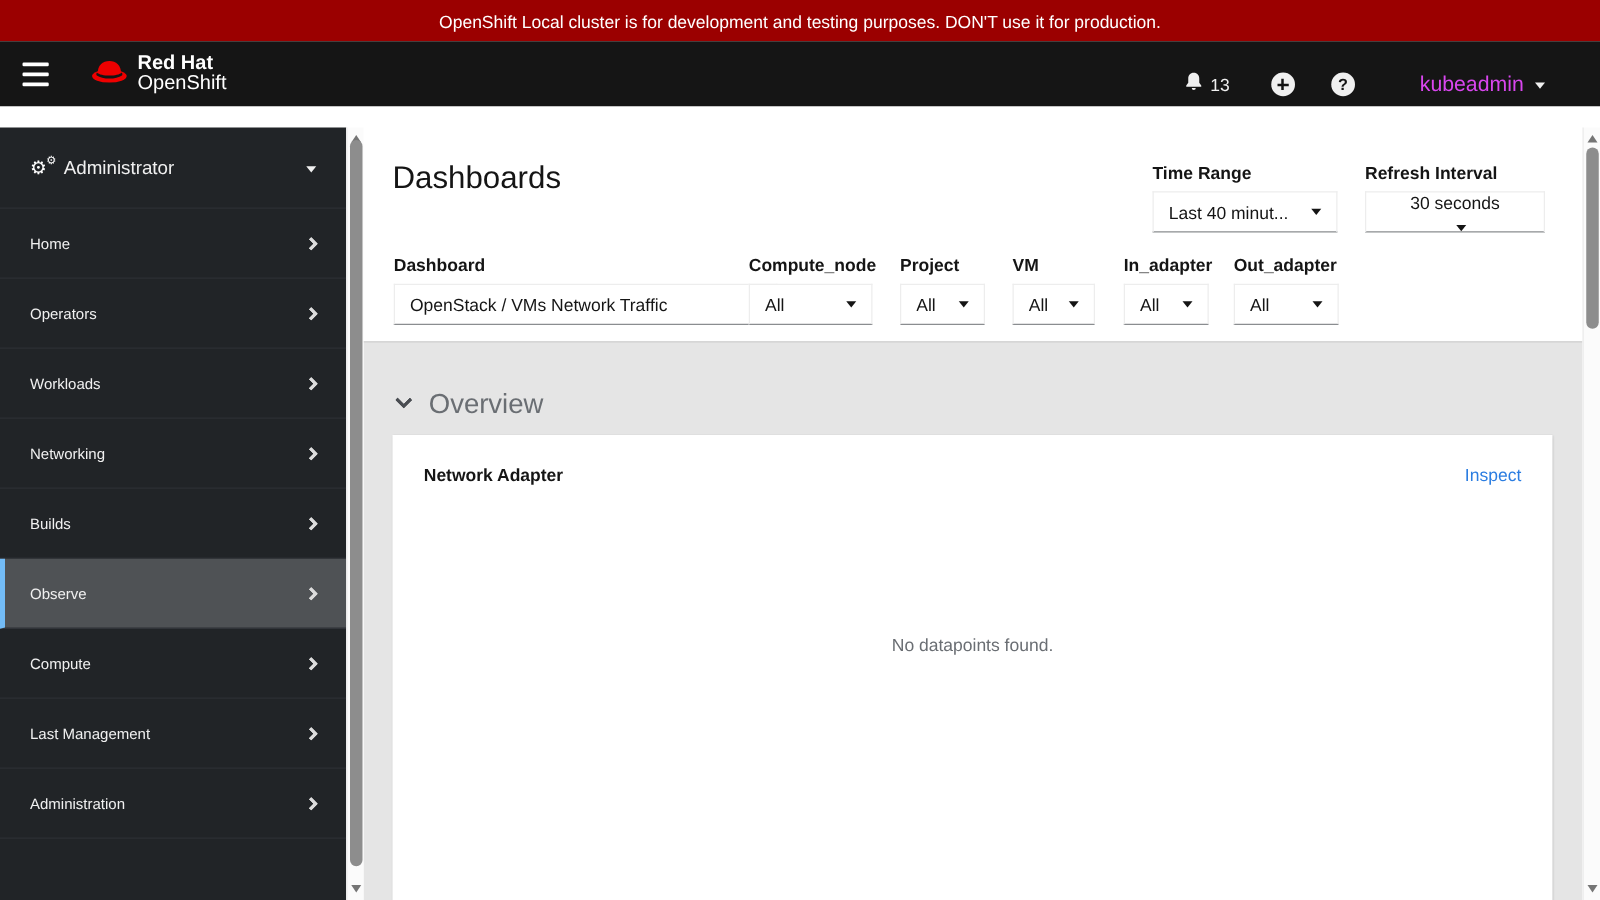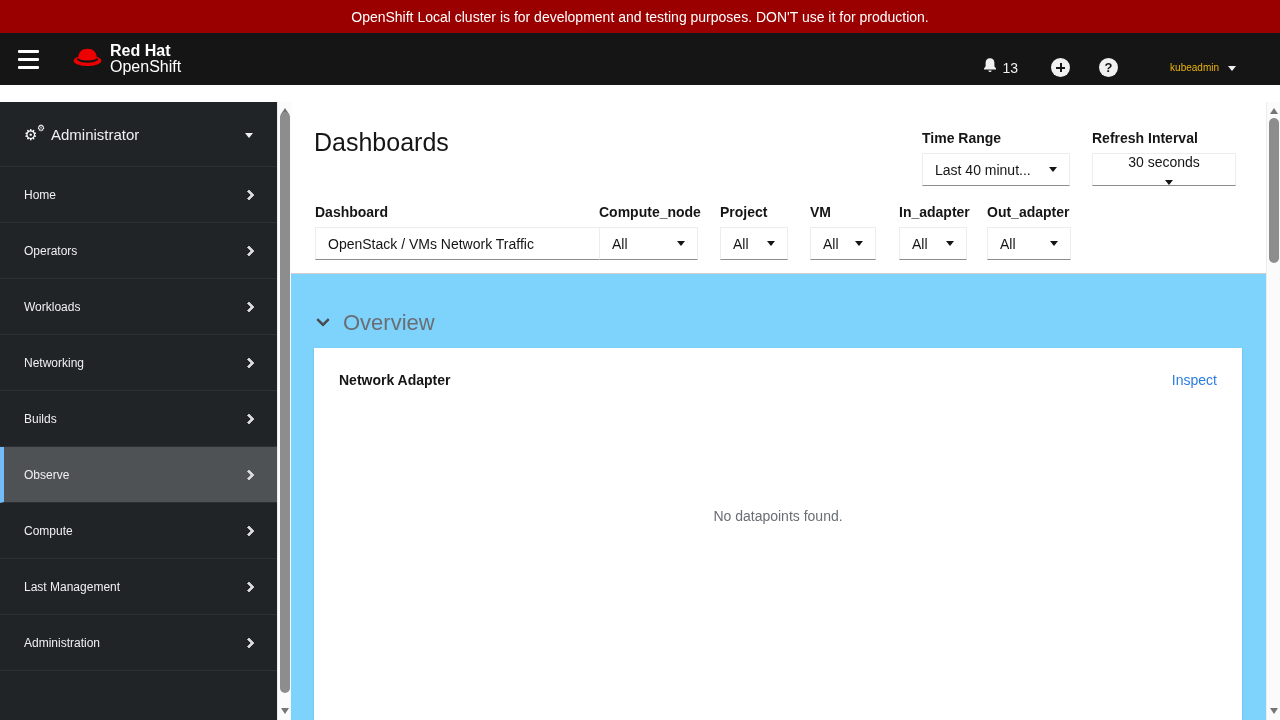--- a/index.html
+++ b/index.html
@@ -21,21 +21,21 @@
   .brand-line2 { font-weight:400; }
   .header-right { position:absolute; right:44px; top:0; height:69px; display:flex; align-items:center; }
   .bell-group { display:flex; align-items:center; cursor:pointer; }
   .bell-count { color:#f0f0f0; font-size:14px; margin-left:5px; }
   .circle-icon { width:19px; height:19px; border-radius:50%; background:#f0f0f0; display:flex;
                  align-items:center; justify-content:center; cursor:pointer; }
   .circle-plus { margin-left:33px; position:relative; }
   .circle-plus::before { content:""; position:absolute; width:9px; height:2px; background:#151515; }
   .circle-plus::after  { content:""; position:absolute; width:2px; height:9px; background:#151515; }
   .circle-q { margin-left:29px; color:#151515; font-size:13px; font-weight:700; }
-  .user-menu { margin-left:52px; display:flex; align-items:center; color:#eab308; font-size:10px; cursor:pointer; }
+  .user-menu { margin-left:52px; display:flex; align-items:center; color:#d946ef; font-size:17px; cursor:pointer; }
   .caret-down-w { width:0; height:0; border-left:4px solid transparent; border-right:4px solid transparent;
                   border-top:5px solid #f0f0f0; margin-left:9px; margin-top:2px; }
 
   
   .sidebar { position:absolute; left:0; top:102px; width:277px; height:618px; background:#212427; }
   .perspective { height:65px; display:flex; align-items:center; padding:0 24px;
                  border-bottom:1px solid #2c2f34; color:#f0f0f0; font-size:15px; cursor:pointer; }
   .cogs { position:relative; width:20px; height:16px; color:#fff; margin-right:7px; }
   .cogs .gear-big { font-size:15px; line-height:16px; }
   .cogs .gear-small { position:absolute; top:-3px; right:-1px; font-size:9px; }
@@ -75,21 +75,21 @@
   .lbl-timerange { left:631px; top:28px; }   .sel-timerange { left:631px; top:51px; width:148px; }
   .lbl-refresh   { left:801px; top:28px; }   .sel-refresh   { left:801px; top:51px; width:144px;flex-direction:column; }
 
   .lbl-f1 { left:24px;  top:102px; }  .sel-f1 { left:24px;  top:125px; width:307px; }
   .lbl-f2 { left:308px; top:102px; }  .sel-f2 { left:308px; top:125px; width:99px; }
   .lbl-f3 { left:429px; top:102px; }  .sel-f3 { left:429px; top:125px; width:68px; }
   .lbl-f4 { left:519px; top:102px; }  .sel-f4 { left:519px; top:125px; width:66px; }
   .lbl-f5 { left:608px; top:102px; }  .sel-f5 { left:608px; top:125px; width:68px; }
   .lbl-f6 { left:696px; top:102px; }  .sel-f6 { left:696px; top:125px; width:84px; }
 
-  .gray-section { position:absolute; left:0; top:171px; width:975px; height:447px; background:#7dd3fc;
+  .gray-section { position:absolute; left:0; top:171px; width:975px; height:447px; background:#e5e5e5;
                   border-top:1px solid #d0d0d0; }
   .section-header { position:absolute; left:27px; top:36px; display:flex; align-items:center; cursor:pointer; }
   .chev-down-sec { width:10px; height:10px; border-right:3px solid #4a4d52; border-bottom:3px solid #4a4d52;
                    transform:rotate(45deg); margin-top:-6px; border-radius:1px; }
   .section-title { margin-left:15px; font-size:22px; font-weight:400; color:#6a6e73; }
 
   .card { position:absolute; left:23px; top:74px; width:928px; height:400px; background:#fff;
           box-shadow:0 1px 2px rgba(3,3,3,.12), 0 0 1px rgba(3,3,3,.06); }
   .card-header { display:flex; justify-content:space-between; align-items:center; padding:24px 25px 0 25px; }
   .card-title { font-size:14px; font-weight:700; color:#151515; }

